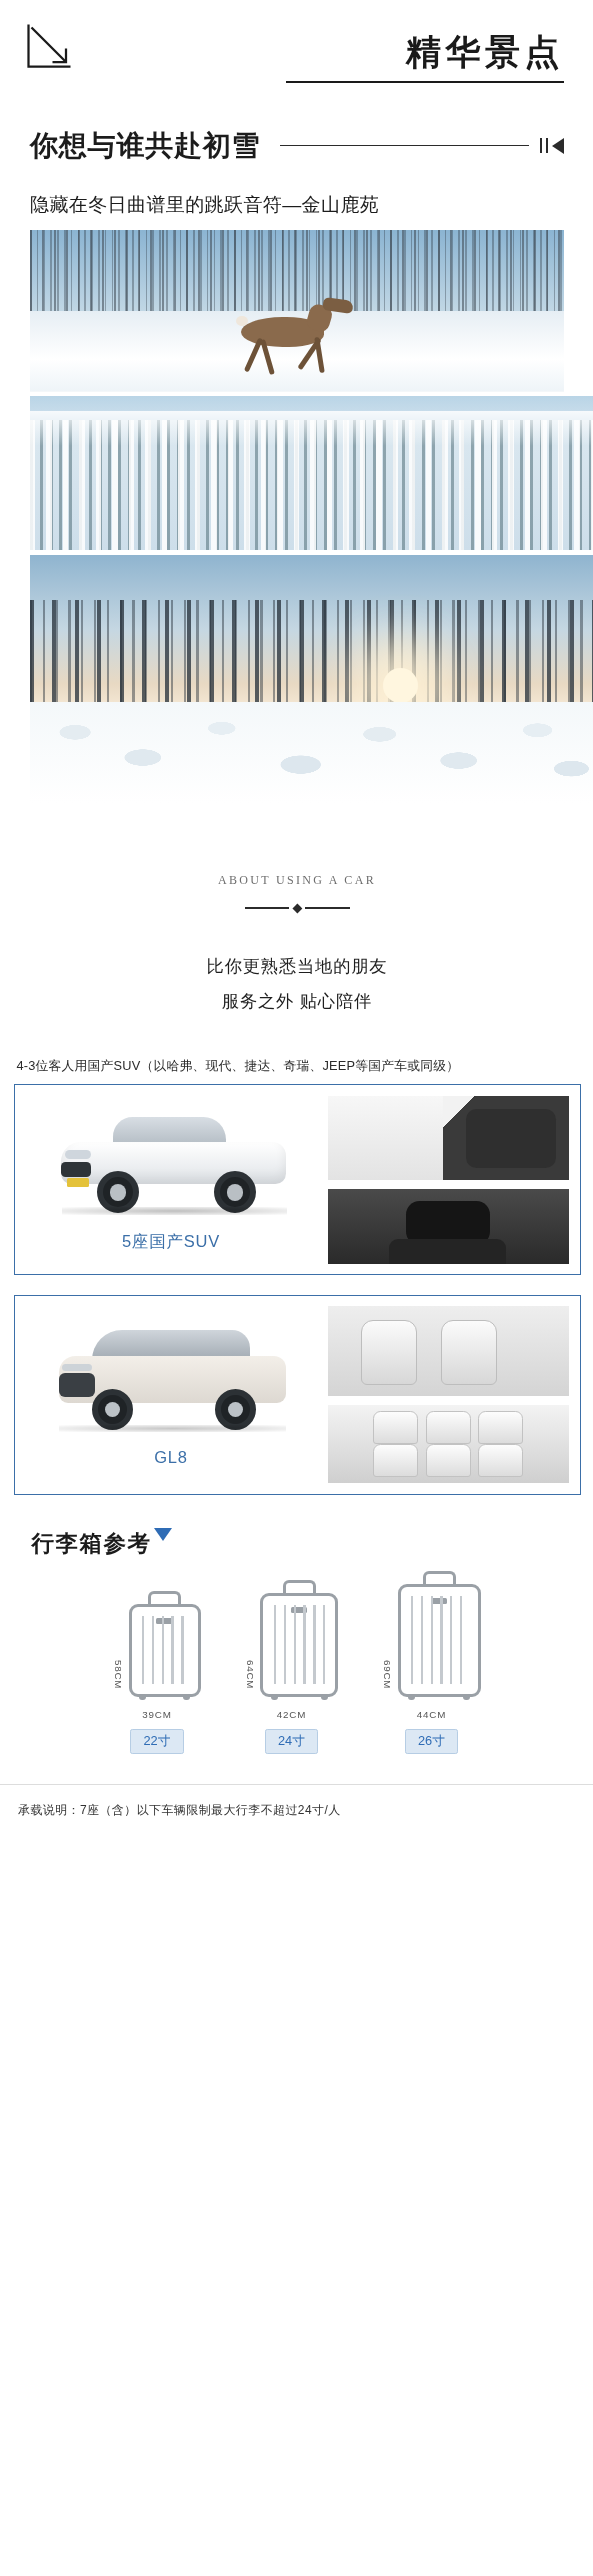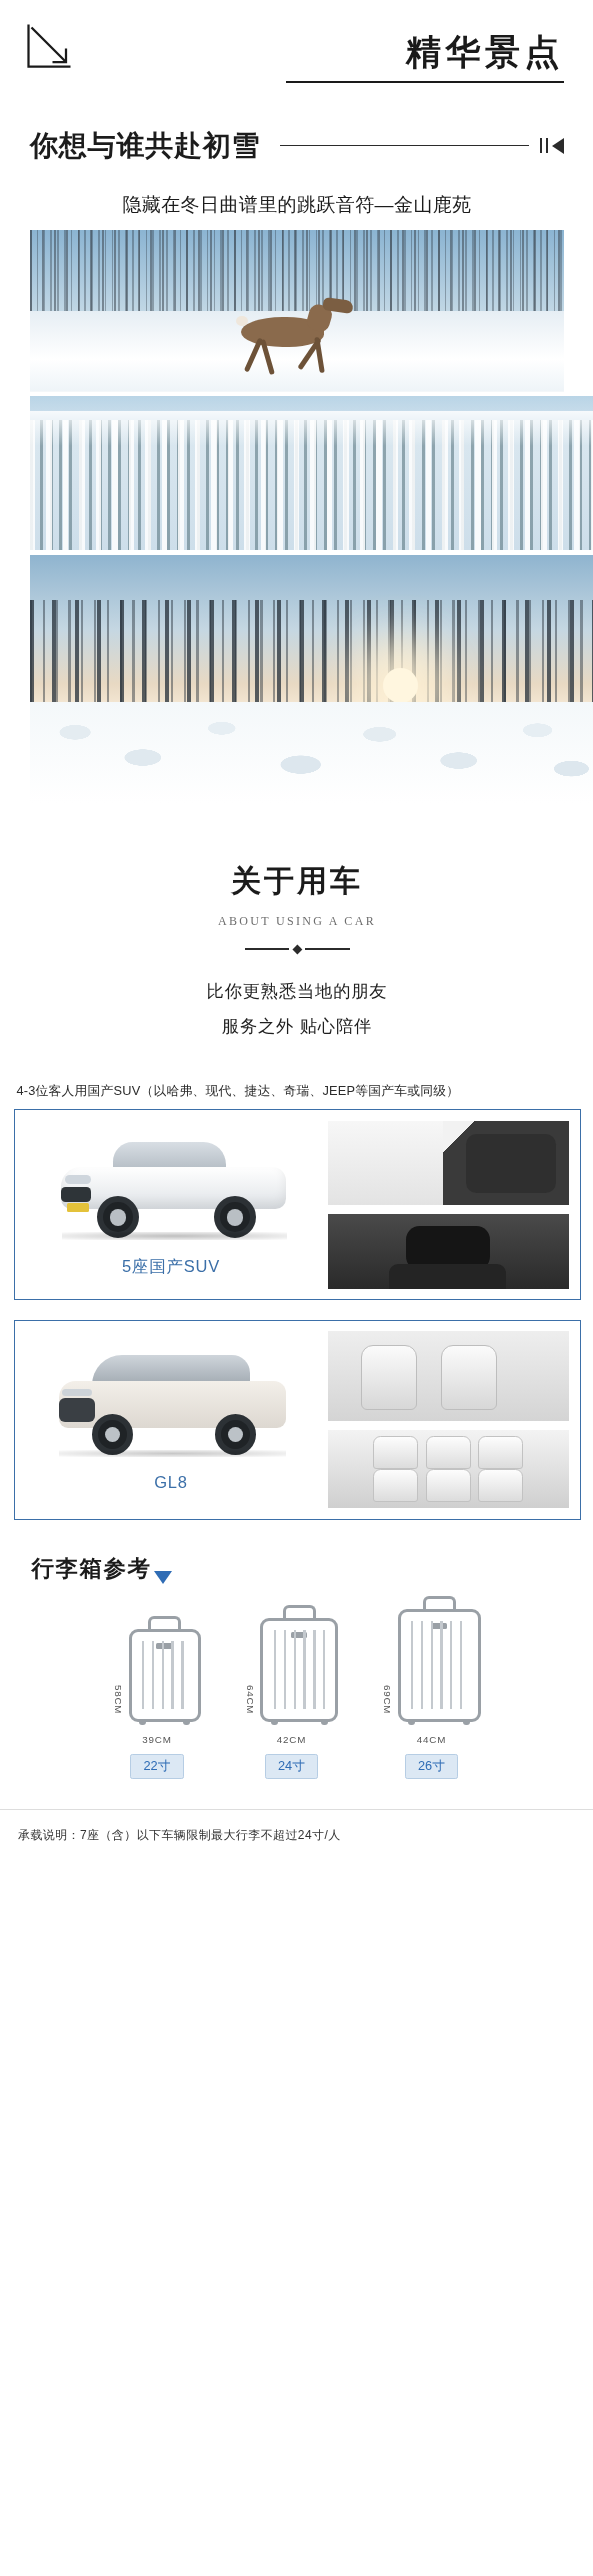--- a/index.html
+++ b/index.html
@@ -78,21 +78,20 @@
     border-right: 12px solid #2b2b2b;
   }
 
   
   .spot { margin-bottom: 4.5px; }
   .spot-caption {
     font-size: 19px;
     color: #1c1c1c;
     padding: 13.5px 30px 12px 30px;
     letter-spacing: 0.4px;
-    text-align: center;
   }
   .spot-caption.right { text-align: right; }
   .photo {
     width: 534px;
     margin: 0 30px;
     position: relative;
     overflow: hidden;
   }
   .photo.wide { width: 564px; margin: 0 0 0 30px; }
   .photo.full { width: 564px; margin: 0 0 0 30px; }
@@ -203,21 +202,21 @@
     font-family: "Liberation Serif", serif;
   }
   .about-divider {
     margin: 16.5px auto 0 auto;
     width: 105px;
     display: flex; align-items: center; justify-content: center; gap: 4.5px;
   }
   .about-divider .dline { flex: 1; height: 1.5px; background: #2b2b2b; }
   .about-divider .dsq { width: 6.8px; height: 6.8px; background: #2b2b2b; transform: rotate(45deg); }
   .about-lines {
-    margin-top: 22px;
+    margin-top: 38px;
     font-size: 17.3px;
     line-height: 35px;
     color: #1f1f1f;
     letter-spacing: 0.8px;
   }
 
   
   .car-block { padding: 0 13.5px; margin-top: 19.5px; }
   .car-note {
     font-size: 12.8px;
@@ -283,21 +282,21 @@
   .thumb.t-c .s1 { left: 33px; }
   .thumb.t-c .s2 { left: 113px; }
   .thumb.t-d { height: 78px; background: linear-gradient(#f3f3f3, #cfcfcf); }
   .thumb.t-d .row { position: absolute; left: 0; right: 0; display: flex; gap: 7.5px; justify-content: center; }
   .thumb.t-d .r1 { top: 6px; }
   .thumb.t-d .r2 { top: 39px; }
   .thumb.t-d .s { width: 45px; height: 33px; background: linear-gradient(#fdfdfd, #dcdcdc); border: 1.5px solid #c2c2c2; border-radius: 7.5px 7.5px 3px 3px; }
 
   
   .lug-block { padding: 33px 13.5px 0 13.5px; }
-  .lug-head { display: flex; align-items: flex-end; gap: 2px; padding-left: 18px; }
+  .lug-head { display: flex; align-items: flex-start; gap: 2px; padding-left: 18px; }
   .lug-title { font-size: 22.5px; font-weight: bold; color: #1b1b1b; letter-spacing: 1.5px; }
   .lug-arrow { width: 0; height: 0; border-left: 9.8px solid transparent; border-right: 9.8px solid transparent; border-top: 13.5px solid #2f6cb5; }
   .lug-row { display: flex; justify-content: center; align-items: flex-end; gap: 44px; margin-top: 25.5px; }
   .lug-item { display: flex; flex-direction: column; align-items: center; }
   .lug-figure { display: flex; align-items: flex-end; }
   .lug-vlabel {
     writing-mode: vertical-rl;
     font-size: 9.8px; color: #555; letter-spacing: 0.8px;
     margin-right: 4.5px; padding-bottom: 7.5px;
   }
@@ -381,21 +380,20 @@
 <div class="spot">
   <div class="photo full volcano-scene">
     <div class="v-trees"></div>
     <div class="v-sun"></div>
     <div class="v-snowfield"></div>
     <div class="v-mounds"></div>
   </div>
 </div>
 
 <div class="about">
-  <div class="about-title">关于用车</div>
   <div class="about-sub">ABOUT USING A CAR</div>
   <div class="about-divider">
     <div class="dline"></div>
       <div class="dsq"></div>
       <div class="dline"></div>
   </div>
   <div class="about-lines">
     <div>比你更熟悉当地的朋友</div>
     <div>服务之外  贴心陪伴</div>
   </div>

